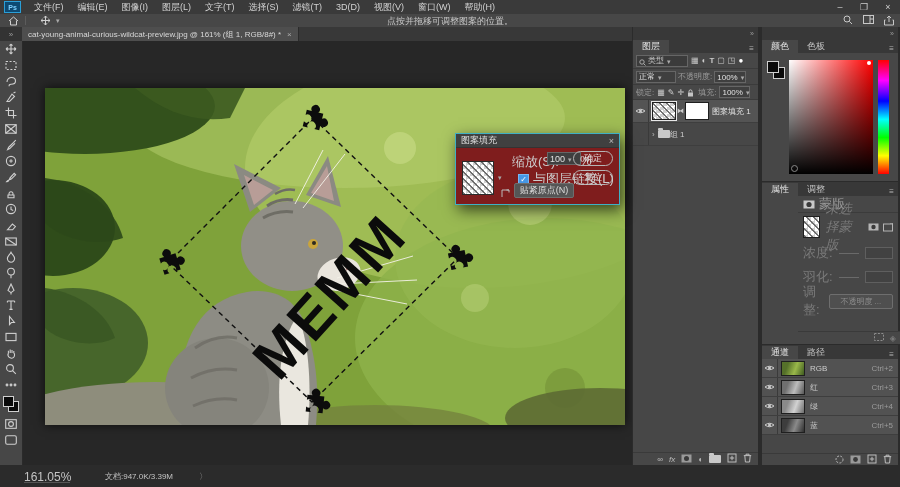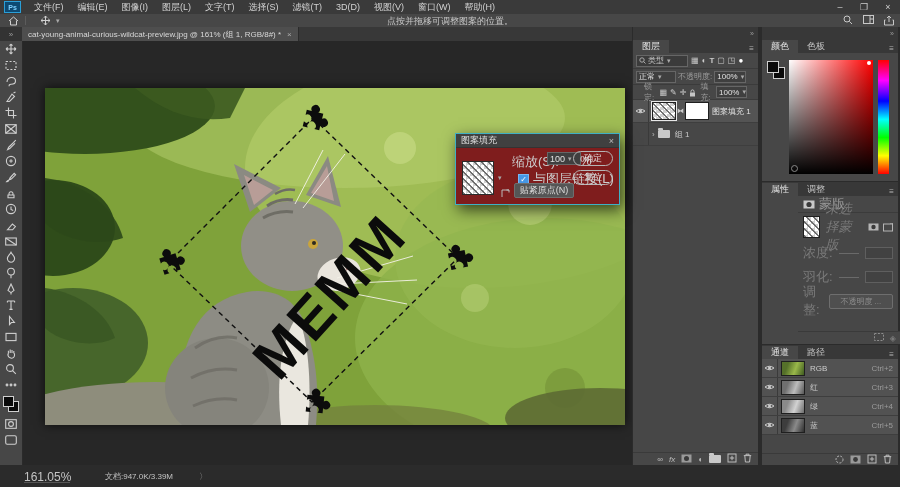--- a/index.html
+++ b/index.html
@@ -55,21 +55,21 @@
   .dlg-title{height:13px;background:#404040;display:flex;align-items:center;
              padding:0 5px;font-size:9px;color:#e0e0e0;border-bottom:1px solid #333;}
   .dlg-x{margin-left:auto;color:#bbbbbb;font-size:9px;}
   .pillbtn{position:absolute;width:38px;height:13px;border:1px solid #b5b5b5;border-radius:8px;
            font-size:9px;color:#e2e2e2;display:flex;align-items:center;justify-content:center;}
   .checker{background-image:
       repeating-linear-gradient(45deg, rgba(90,90,90,.85) 0 1.5px, transparent 1.5px 5px),
       conic-gradient(#cfcfcf 25%, #ffffff 0 50%, #cfcfcf 0 75%, #ffffff 0);
       background-size:100% 100%, 7px 7px;}
   .inputbox{background:#3f3f3f;border:1px solid #666;color:#e0e0e0;font-size:9px;
-            display:flex;align-items:center;padding:0 2px;height:11px;}
+            display:flex;align-items:flex-end;padding:0 2px;height:11px;}
   .ddv{color:#aaaaaa;font-size:7px;margin-left:3px;}
   .checkbox{width:9px;height:9px;background:#4596e5;border:1px solid #77b6f0;color:#ffffff;
             font-size:8px;line-height:9px;text-align:center;}
   .greybtn{background:#555555;border:1px solid #6e6e6e;border-radius:2px;color:#dddddd;
            font-size:9px;display:flex;align-items:center;justify-content:center;}
 
   
   .pcol-strip{background:#383838;}
   .ptabbar{height:14px;background:#383838;display:flex;align-items:flex-end;}
   .ptab{height:13px;padding:0 9px;font-size:9px;display:flex;align-items:center;color:#c5c5c5;}
@@ -457,21 +457,21 @@
           <span class="f8">正常</span>
             <span class="ddv">▾</span>
         </div>
         <span class="f8 dim">不透明度:</span>
         <div class="inputbox" style="width:26px;height:10px;">
           <span class="f8">100%</span>
             <span class="ddv">▾</span>
         </div>
       </div>
 
-      <div class="flex" style="height:14px;padding:0 11px;gap:3px;border-bottom:1px solid #3b3b3b;">
+      <div class="flex" style="height:14px;padding:0 3px;gap:3px;border-bottom:1px solid #3b3b3b;">
         <span class="f8 dim">锁定:</span>
         <span class="f8">▦</span>
         <span class="f8">✎</span>
         <span class="f8">✛</span>
         <span><svg width="7" height="8">
               <rect x="1" y="3.5" width="5" height="4" fill="#c5c5c5"></rect>
               <path d="M2 3.5 V2.4 a1.5 1.5 0 0 1 3 0 V3.5" stroke="#c5c5c5" fill="none"></path>
             </svg></span>
         <span class="f8 dim" style="margin-left:1px;">填充:</span>
         <div class="inputbox" style="width:25px;height:10px;">
@@ -489,21 +489,21 @@
         </div>
         <div class="thumb checker" style="margin-left:3px;outline:1px solid #e8e8e8;"></div>
         <span style="font-size:7px;color:#cccccc;margin:0 1px;">⧓</span>
         <div class="thumb" style="background:#ffffff;"></div>
         <span class="f8" style="margin-left:3px;color:#e2e2e2;">图案填充 1</span>
       </div>
       <div class="lrow">
         <div class="eyecell"></div>
         <span class="f8" style="margin:0 3px;color:#bbbbbb;">›</span>
         <span class="folder"></span>
-        <span class="f8" style="margin-left:5px;color:#cccccc;">组 1</span>
+        <span class="f8" style="color:#cccccc;">组 1</span>
       </div>
 
       <div class="bicons">
         <span>∞</span>
         <span style="font-style:italic;">fx</span>
         <span><svg width="11" height="9">
               <rect x="0.5" y="0.5" width="10" height="8" fill="#9a9a9a"></rect>
               <circle cx="5.5" cy="4.5" r="2.5" fill="#3a3a3a"></circle>
             </svg></span>
         <span>◐</span>

